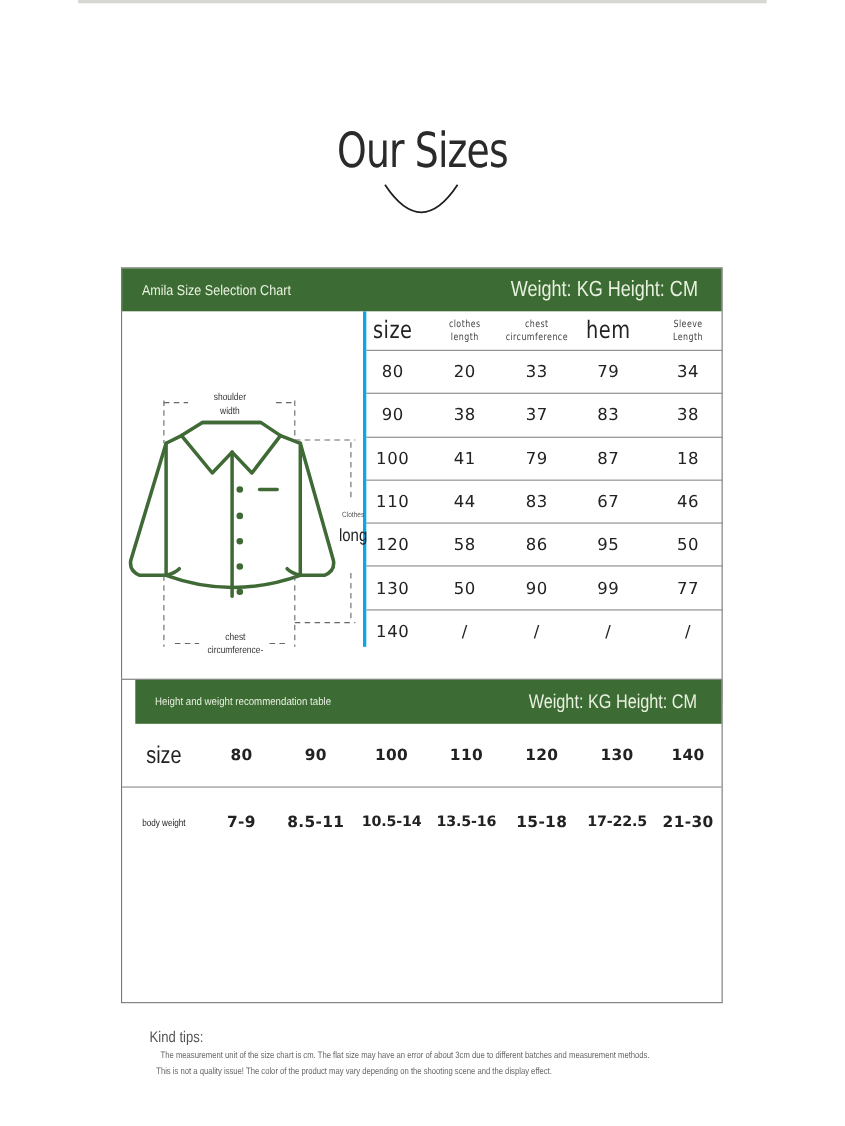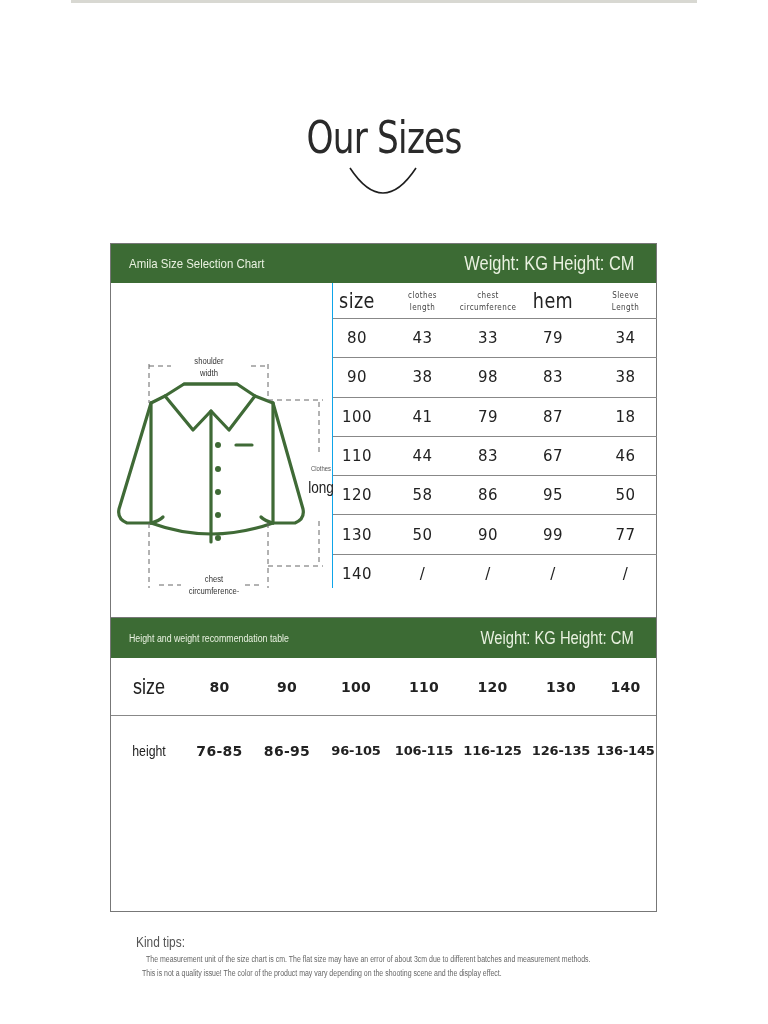--- a/index.html
+++ b/index.html
@@ -17,36 +17,36 @@
   .panel { position: absolute; left: 110px; width: 547px; border: 1px solid #777; background: #fff; }
   .panel-header { background: #3c6b34; color: #e9f1e0; display: flex; align-items: center;
                   justify-content: space-between; padding: 0 22px 0 18px; }
   .hdr-left { font-size: 13px; transform: scaleX(0.88); transform-origin: left; white-space: nowrap; }
   .hdr-right { font-size: 20px; transform: scaleX(0.82); transform-origin: right; white-space: nowrap; }
 
   
   #p1 { top: 243px; height: 396px; }
   #p1 .panel-header { height: 39px; }
   .p1-body { position: relative; height: 305px; }
-  .diagram { position: absolute; left: 0; top: 0; width: 222px; height: 305px; border-right: 1px solid #0ea5e9; }
+  .diagram { position: absolute; left: 0; top: 0; width: 222px; height: 305px; border-right: 3px solid #0ea5e9; }
   .diagram svg { position: absolute; left: 0; top: 0; }
   .dlabel { position: absolute; font-size: 9px; color: #333; text-align: center; line-height: 12px;
             transform: scaleX(0.85); }
   .grid1 { position: absolute; left: 222px; top: 0; width: 324px; height: 305px; }
   .g1-row { display: grid; grid-template-columns: 48px 83px 48px 82px 63px; border-bottom: 1.5px solid #888; align-items: center; }
   .g1-row:last-child { border-bottom: none; }
   .g1-head { height: 36px; }
   .g1-data { height: 39.3px; }
   .g1-cell { text-align: center; font-size: 15px; color: #222; font-family: "DejaVu Sans", sans-serif; letter-spacing: 0.5px; }
   .g1-head .g1-cell { font-size: 9px; line-height: 12px; color: #444; transform: scaleX(0.8); }
   .g1-head .big { font-size: 22px; color: #222; transform: scaleX(0.8); line-height: 24px; }
 
   
   #p2 { top: 617px; height: 295px; }
-  #p2 .panel-header { height: 40px; }
+  #p2 .panel-header { height: 40px; margin-left: 12px; }
   #p2 .hdr-left { font-size: 10px; }
   #p2 .hdr-right { font-size: 18px; }
   .g2-row { display: grid; grid-template-columns: 76px 65px 70px 68px 68px 69px 68px 61px; align-items: center; border-bottom: 1.5px solid #888; }
   .g2-row:last-child { border-bottom: none; }
   .g2-r0 { height: 58px; }
   .g2-r1 { height: 63px; }
   .g2-r2 { height: 63px; }
   .g2-r3 { height: 69px; }
   .g2-cell { text-align: center; font-size: 14px; font-weight: bold; color: #222; font-family: "DejaVu Sans", sans-serif; white-space: nowrap; letter-spacing: 0.3px; }
   .g2-cell.narrow { font-size: 13px; letter-spacing: -0.2px; }
@@ -147,29 +147,29 @@
           <div>circumference</div>
         </div>
         <div class="g1-cell big">hem</div>
         <div class="g1-cell">
           <div>Sleeve</div>
           <div>Length</div>
         </div>
       </div>
       <div class="g1-row g1-data">
         <div class="g1-cell">80</div>
-        <div class="g1-cell">43</div>
+        <div class="g1-cell">20</div>
         <div class="g1-cell">33</div>
         <div class="g1-cell">79</div>
         <div class="g1-cell">34</div>
       </div>
       <div class="g1-row g1-data">
         <div class="g1-cell">90</div>
         <div class="g1-cell">38</div>
-        <div class="g1-cell">98</div>
+        <div class="g1-cell">37</div>
         <div class="g1-cell">83</div>
         <div class="g1-cell">38</div>
       </div>
       <div class="g1-row g1-data">
         <div class="g1-cell">100</div>
         <div class="g1-cell">41</div>
         <div class="g1-cell">79</div>
         <div class="g1-cell">87</div>
         <div class="g1-cell">18</div>
       </div>
@@ -216,30 +216,30 @@
     <div class="g2-cell">80</div>
     <div class="g2-cell">90</div>
     <div class="g2-cell">100</div>
     <div class="g2-cell">110</div>
     <div class="g2-cell">120</div>
     <div class="g2-cell">130</div>
     <div class="g2-cell">140</div>
   </div>
 
 
-
-  <div class="g2-row g2-r3">
-    <div class="g2-label l3">height</div>
-    <div class="g2-cell">76-85</div>
-    <div class="g2-cell">86-95</div>
-    <div class="g2-cell narrow">96-105</div>
-    <div class="g2-cell narrow">106-115</div>
-    <div class="g2-cell narrow">116-125</div>
-    <div class="g2-cell narrow">126-135</div>
-    <div class="g2-cell narrow">136-145</div>
-  </div>
+  <div class="g2-row g2-r2">
+    <div class="g2-label l2">body weight</div>
+    <div class="g2-cell">7-9</div>
+    <div class="g2-cell">8.5-11</div>
+    <div class="g2-cell narrow">10.5-14</div>
+    <div class="g2-cell narrow">13.5-16</div>
+    <div class="g2-cell">15-18</div>
+    <div class="g2-cell narrow">17-22.5</div>
+    <div class="g2-cell">21-30</div>
+  </div>
+
 </div>
 
 <div class="tips">
   <div class="tips-title">Kind tips:</div>
   <div class="tips-line l1">The measurement unit of the size chart is cm. The flat size may have an error of about 3cm due to different batches and measurement methods.</div>
   <div class="tips-line l2">This is not a quality issue! The color of the product may vary depending on the shooting scene and the display effect.</div>
 </div>
 
 </body></html>

